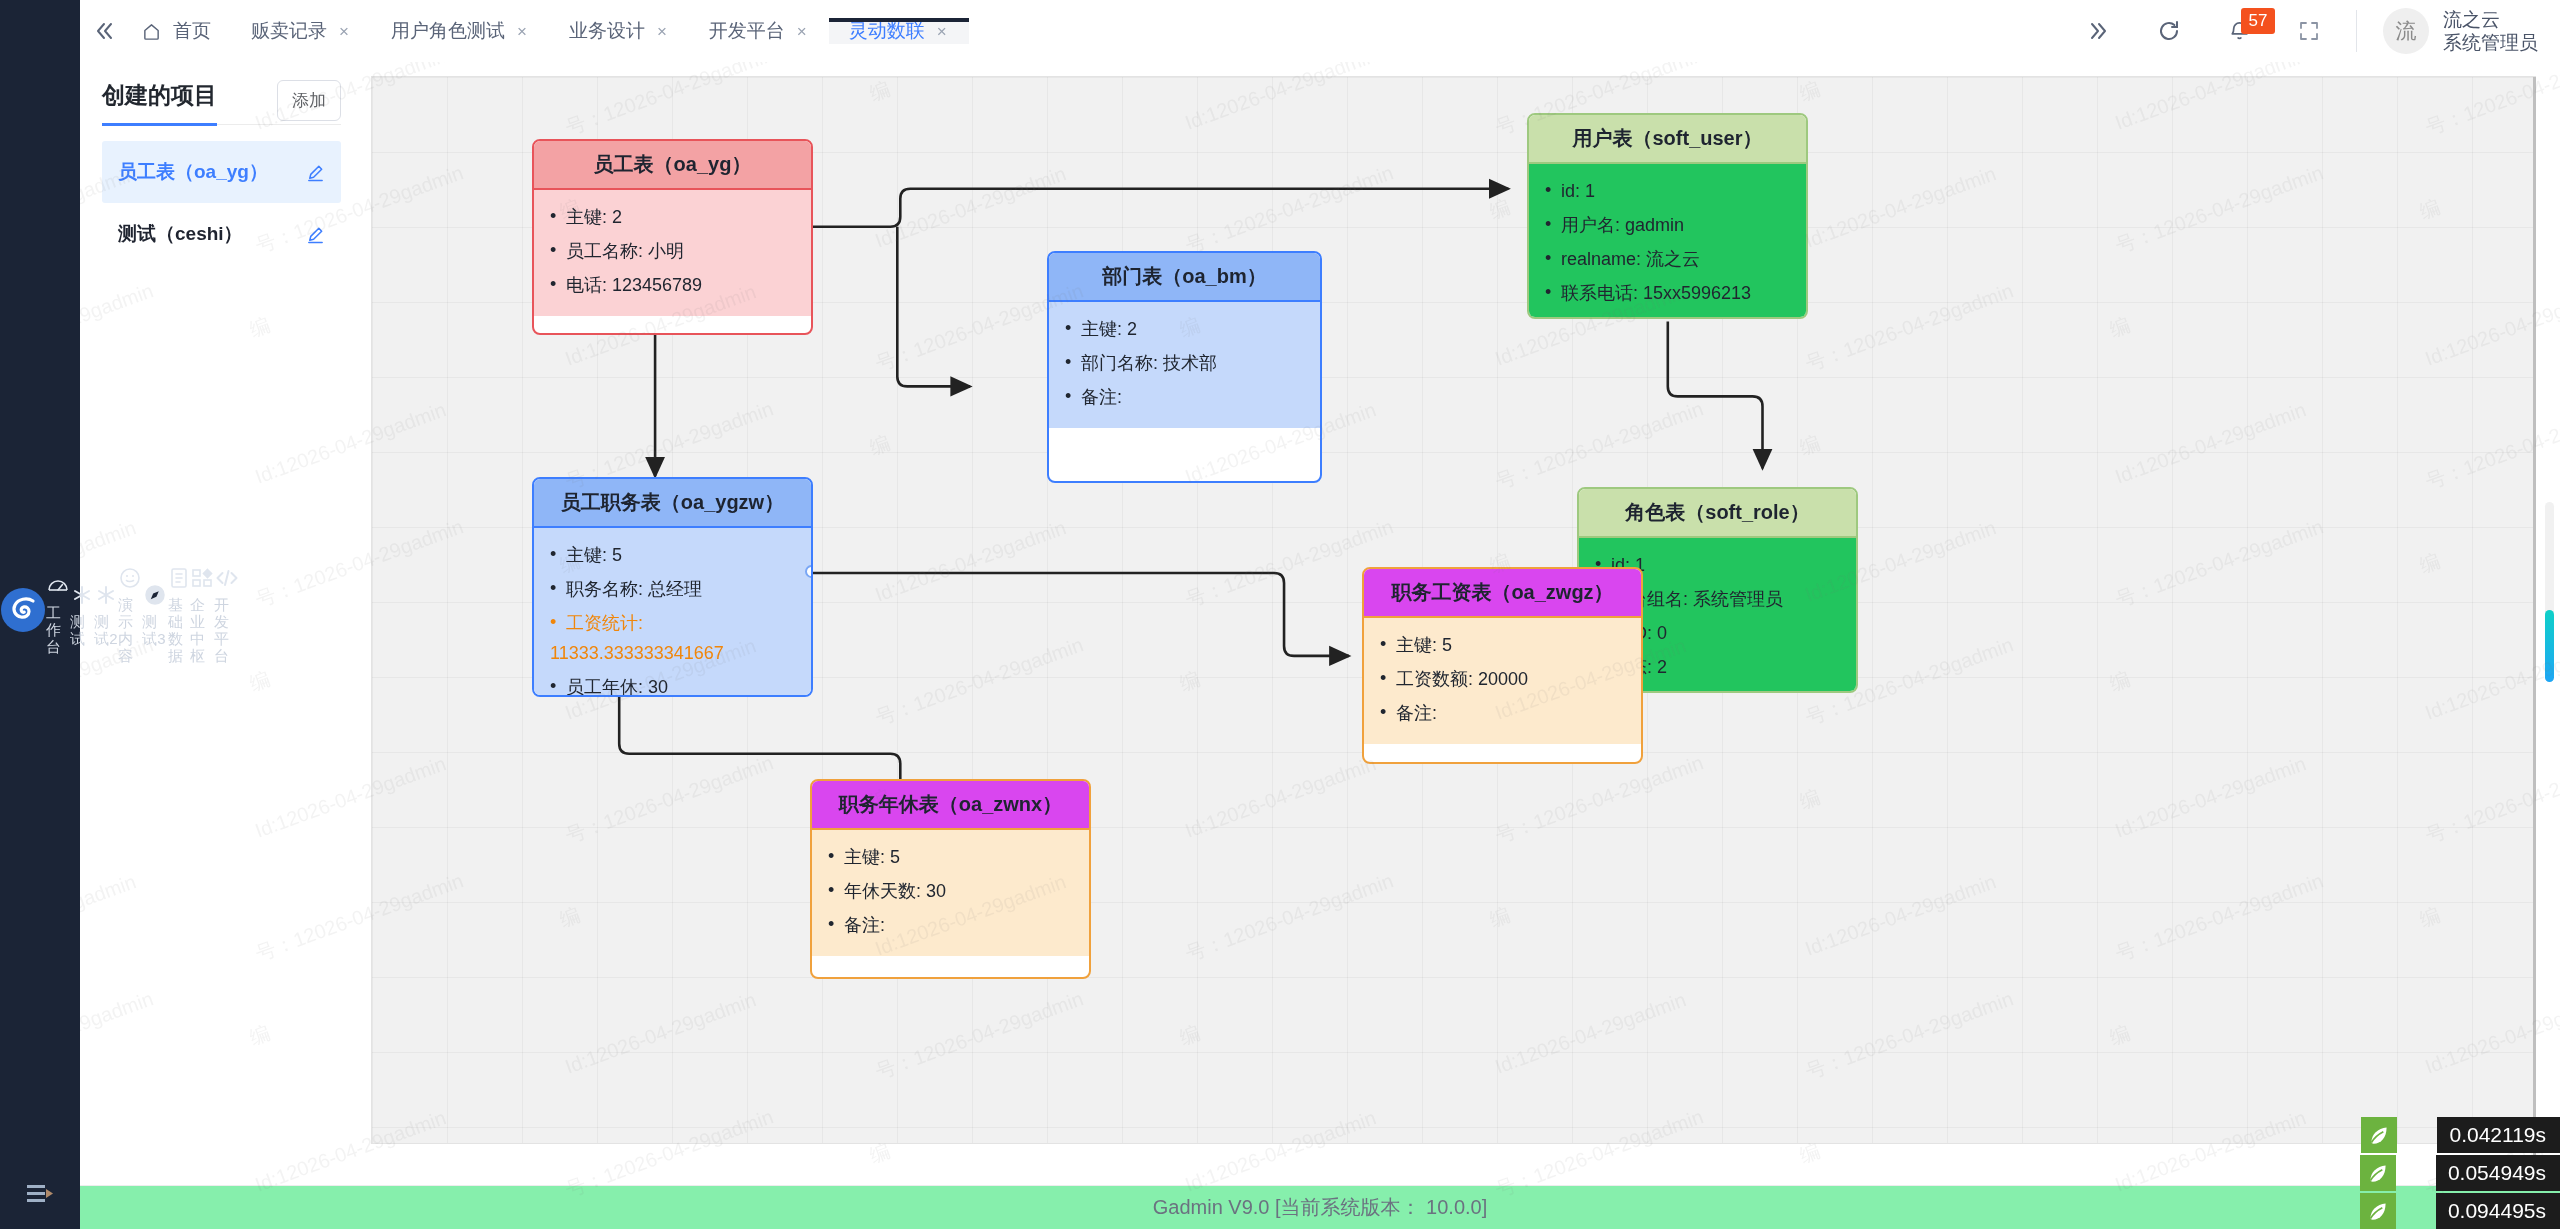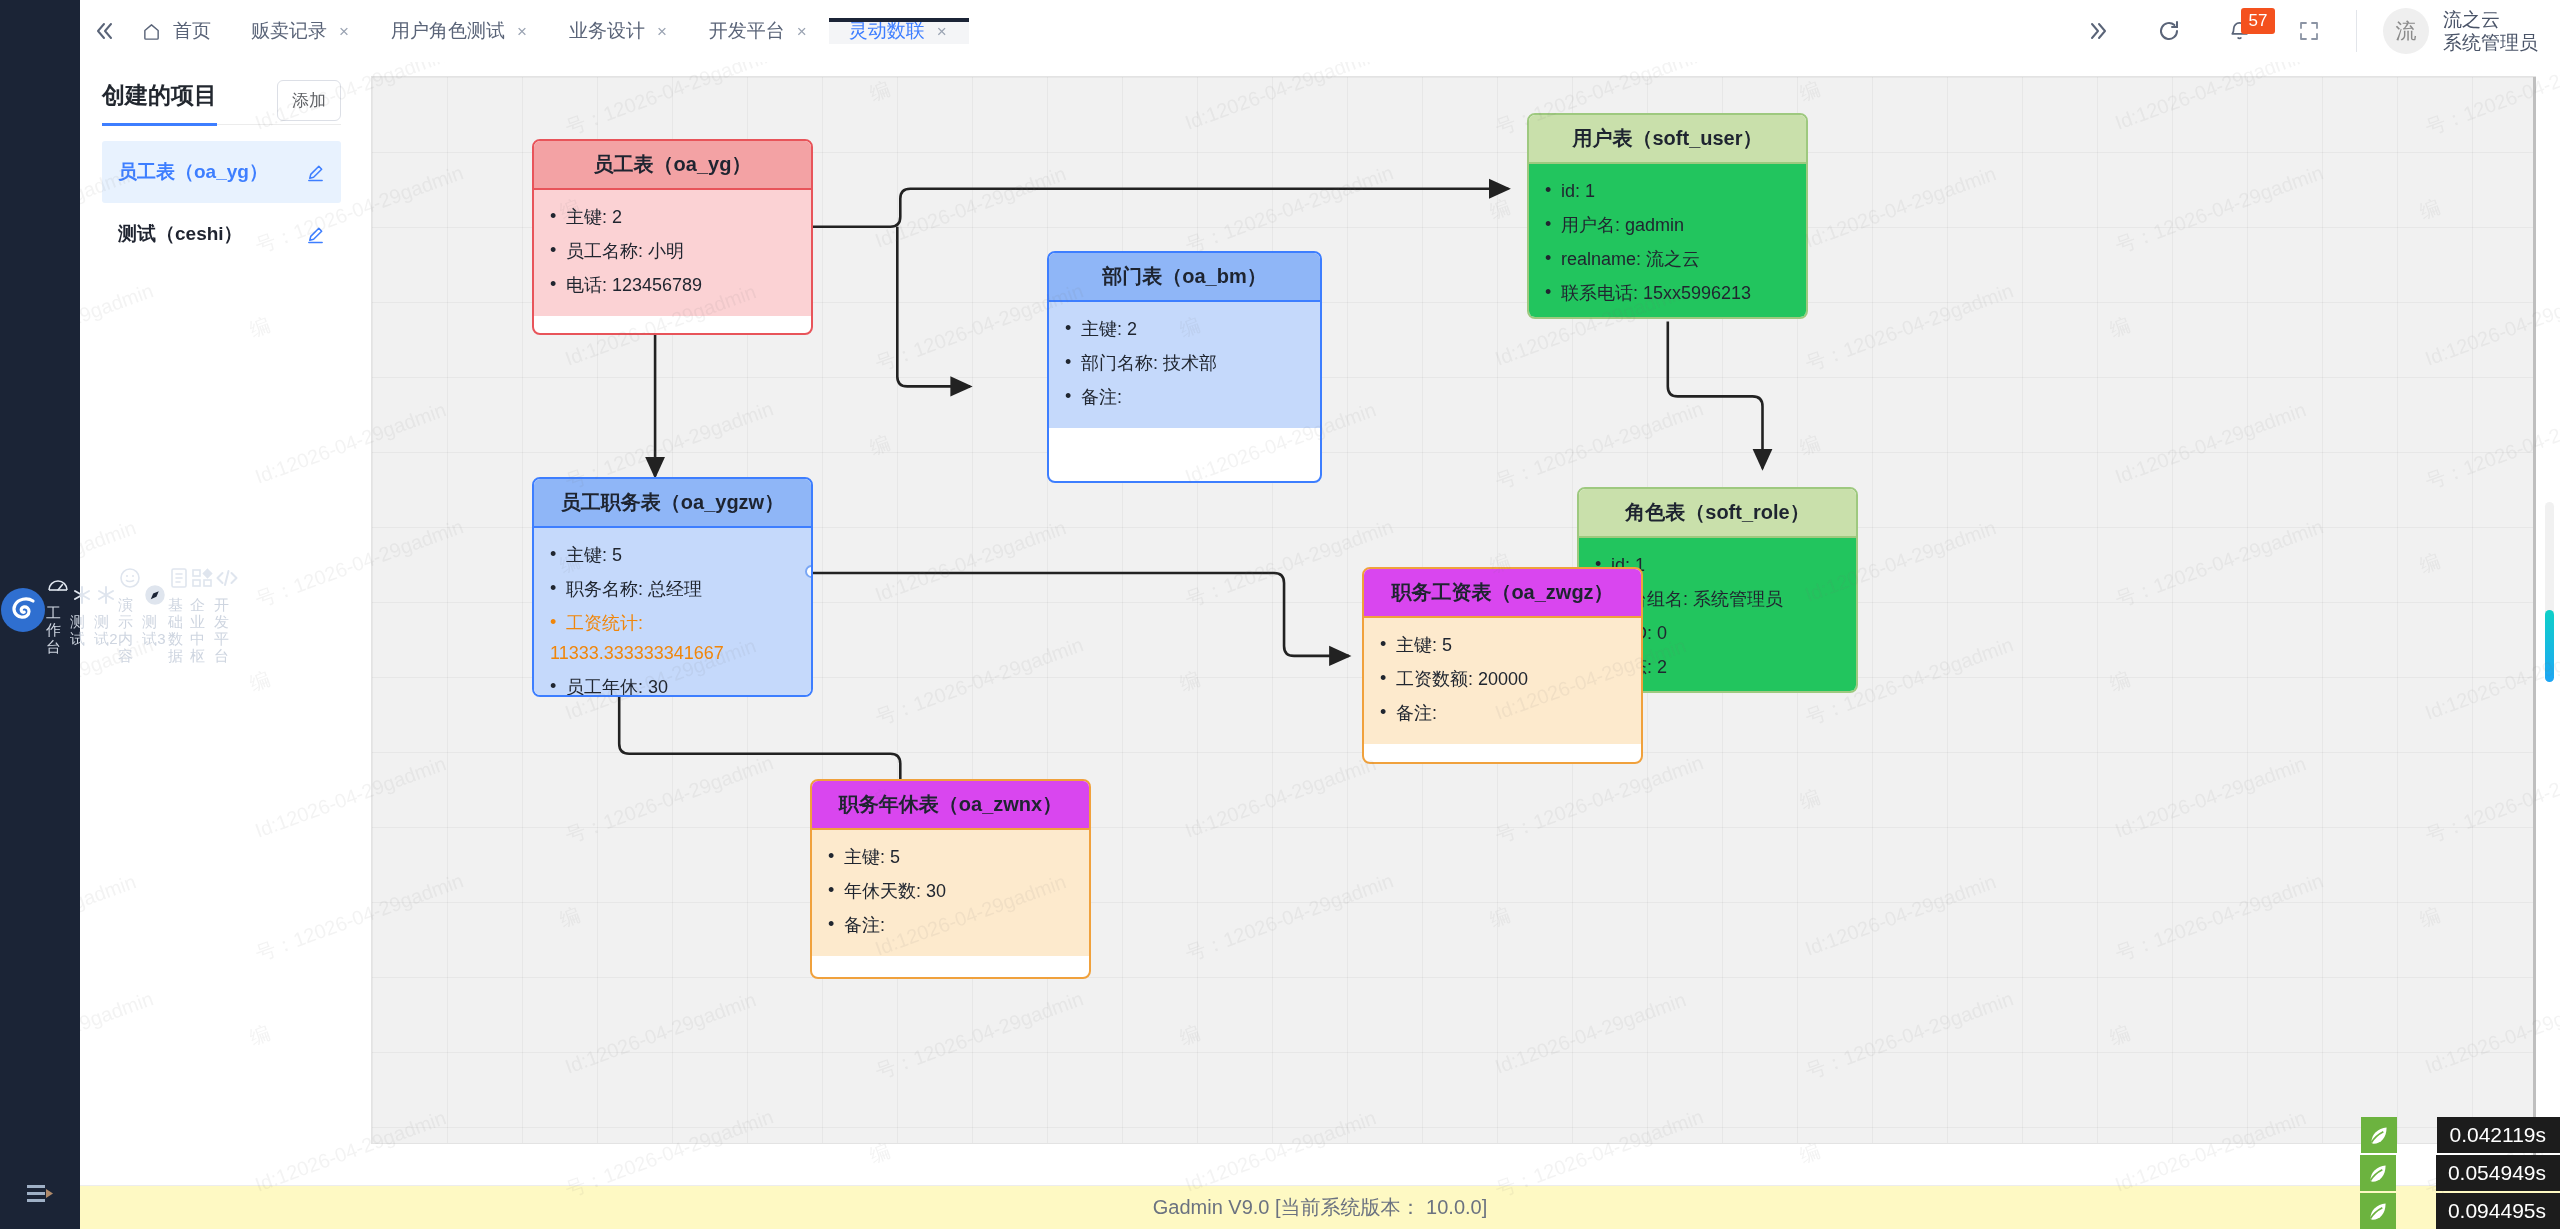--- a/index.html
+++ b/index.html
@@ -189,21 +189,21 @@
     width: 36px; height: 36px; background: #6cb33f; display: flex;
     align-items: center; justify-content: center; flex: 0 0 36px;
   }
   .perf-tx {
     background: #1c1c1c; color: #fff; font-size: 21px; padding: 3px 14px 4px 12px;
     display: flex; align-items: center; font-family: "Liberation Sans", sans-serif;
   }
 
   
   .footer {
-    height: 44px; flex: 0 0 44px; background: #fef9c3; border-top: 1px solid #ededed;
+    height: 44px; flex: 0 0 44px; background: #86efac; border-top: 1px solid #ededed;
     display: flex; align-items: center; justify-content: center;
     font-size: 20px; color: #6b7280;
   }
 
   
   .wm { position: absolute; inset: 0; pointer-events: none; overflow: hidden; z-index: 25; }
   .wm span {
     position: absolute; font-size: 20px; color: rgba(120,120,120,.085);
     transform: rotate(-20deg); white-space: nowrap;
     font-family: "Liberation Sans", sans-serif;

